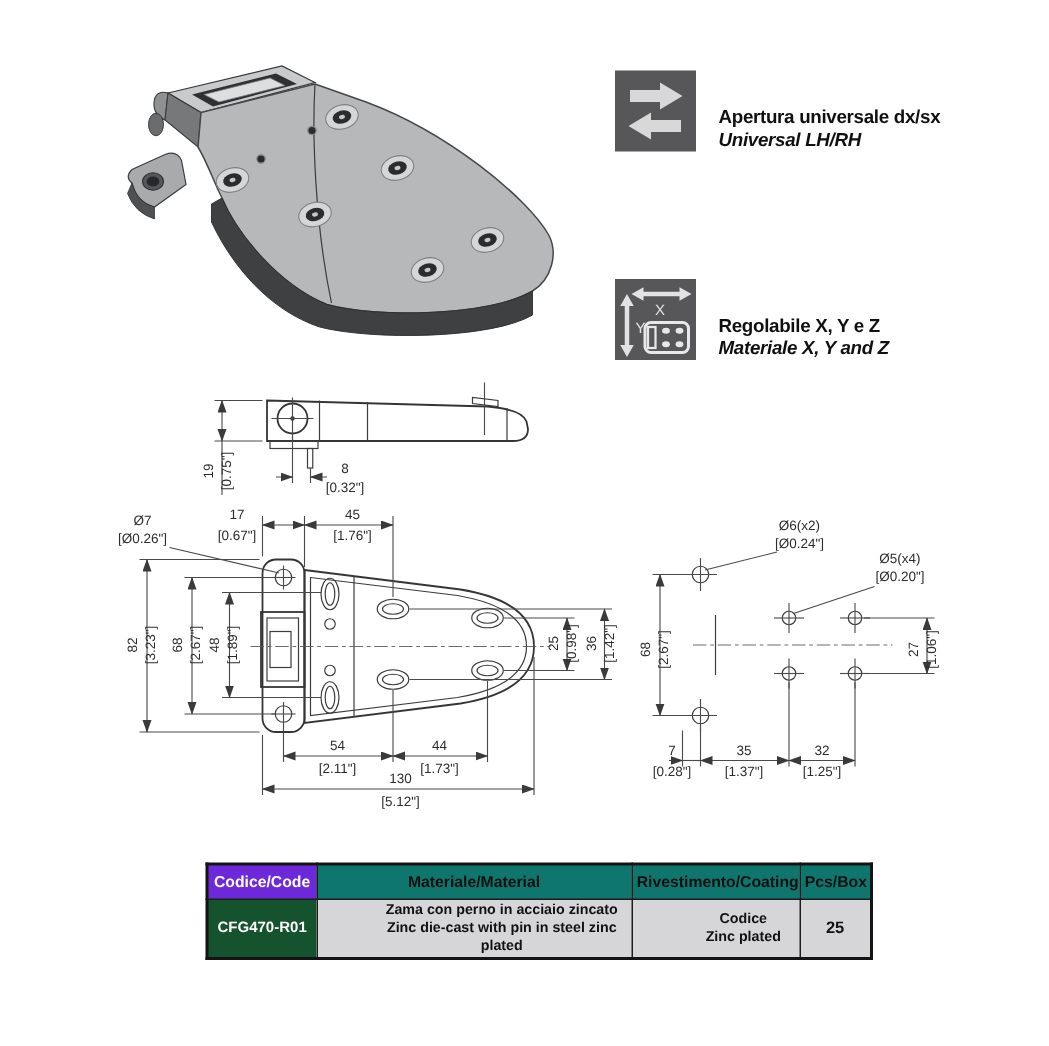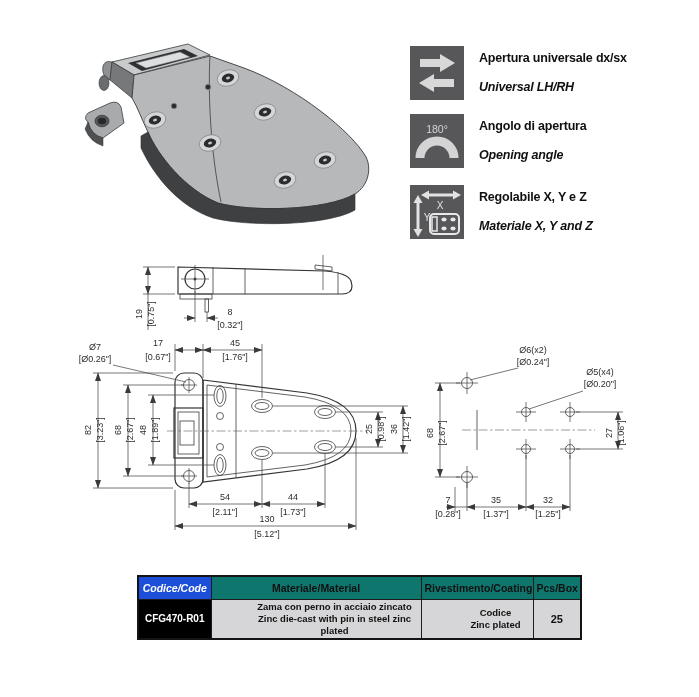--- a/index.html
+++ b/index.html
@@ -3,39 +3,39 @@
 <meta charset="utf-8">
 <style>
   html,body { margin:0; padding:0; background:#fff; }
   .page {
     position:relative; width:699px; height:697px; background:#ffffff;
     font-family:"Liberation Sans", sans-serif; overflow:hidden;
   }
   .abs { position:absolute; }
 
   
-  .feature-row { position:absolute; left:410px; display:flex; align-items:center; height:56px; width:286px; }
+  .feature-row { position:absolute; left:410px; display:flex; align-items:flex-end; height:56px; width:286px; }
   .feature-icon { width:54px; height:54px; background:#57575a; flex:0 0 54px; }
   .feature-text { margin-left:15px; }
   .ft-it { font-weight:bold; font-size:12.5px; color:#101010; letter-spacing:-0.2px; line-height:1.1; }
-  .ft-en { font-weight:bold; font-style:italic; font-size:12.5px; color:#101010; letter-spacing:-0.2px; margin-top:15px; line-height:1.1; }
+  .ft-en { font-weight:bold; font-style:italic; font-size:12.5px; color:#101010; letter-spacing:-0.2px; margin-top:2px; line-height:1.1; }
 
   
   .dt  { font-size:9px; fill:#2d2d2d; }
   .ol  { stroke:#353535; stroke-width:1.2; fill:none; }
   .ol2 { stroke:#3c3c3c; stroke-width:0.8; fill:none; }
   .ln  { stroke:#4a4a4a; stroke-width:0.75; fill:none; }
   .cl  { stroke:#5a5a5a; stroke-width:0.6; fill:none; stroke-dasharray:9 2.5 2.5 2.5; }
 
   
   table.spec { position:absolute; left:137px; top:575px; width:443px; border-collapse:collapse; table-layout:fixed; border:2.5px solid #141414; }
   .spec td { border:1.6px solid #1c1c1c; text-align:center; vertical-align:middle; padding:1px 3px; font-weight:bold; color:#111; background:#d6d6d8; }
   .spec tr.hdr td { background:#0f766e; height:20px; font-size:10.5px; }
-  .spec td.code { background:#000000; color:#ffffff; font-size:10px; }
-  .spec tr.hdr td.code { background:#1d4ed8; color:#ffffff;font-style:italic; }
+  .spec td.code { background:#14532d; color:#ffffff; font-size:10px; }
+  .spec tr.hdr td.code { background:#6d28d9; color:#ffffff; }
   .spec .two-line { font-size:9.5px; line-height:1.25;padding-left:40px; }
   .spec td.pcs { font-size:11px; }
   .spec tr.datarow { height:30px; }
 </style>
 </head>
 <body>
 
 <div class="page">
 
   <svg class="abs" style="left:58px; top:30px;" width="340" height="210" viewBox="0 0 340 210">
@@ -102,30 +102,20 @@
     <svg class="feature-icon" viewBox="0 0 54 54">
       <polygon points="10,13 30,13 30,8 45,17 30,26 30,21 10,21" fill="#d8d8d8"></polygon>
       <polygon points="44,33 24,33 24,28 9,37 24,46 24,41 44,41" fill="#d8d8d8"></polygon>
     </svg>
     <div class="feature-text">
       <div class="ft-it">Apertura universale dx/sx</div>
       <div class="ft-en">Universal LH/RH</div>
     </div>
   </div>
 
-  <div class="feature-row" style="top:113px;">
-    <svg class="feature-icon" viewBox="0 0 54 54">
-      <text x="27" y="19" text-anchor="middle" font-size="10.5" fill="#d4d4d4">180°</text>
-      <path d="M10,44 A17,17 0 0 1 44,44" stroke="#d4d4d4" stroke-width="9" fill="none"></path>
-    </svg>
-    <div class="feature-text">
-      <div class="ft-it">Angolo di apertura</div>
-      <div class="ft-en">Opening angle</div>
-    </div>
-  </div>
 
   <div class="feature-row" style="top:184px;">
     <svg class="feature-icon" viewBox="0 0 54 54">
       <line x1="17" y1="10" x2="45" y2="10" stroke="#e2e2e2" stroke-width="3"></line>
       <polygon points="11,10 19,5.5 19,14.5" fill="#e2e2e2"></polygon>
       <polygon points="51,10 43,5.5 43,14.5" fill="#e2e2e2"></polygon>
       <text x="30" y="24" text-anchor="middle" font-size="10" fill="#e2e2e2">X</text>
       <line x1="8" y1="16" x2="8" y2="46" stroke="#e2e2e2" stroke-width="3"></line>
       <polygon points="8,10 3.5,18 12.5,18" fill="#e2e2e2"></polygon>
       <polygon points="8,52 3.5,44 12.5,44" fill="#e2e2e2"></polygon>

